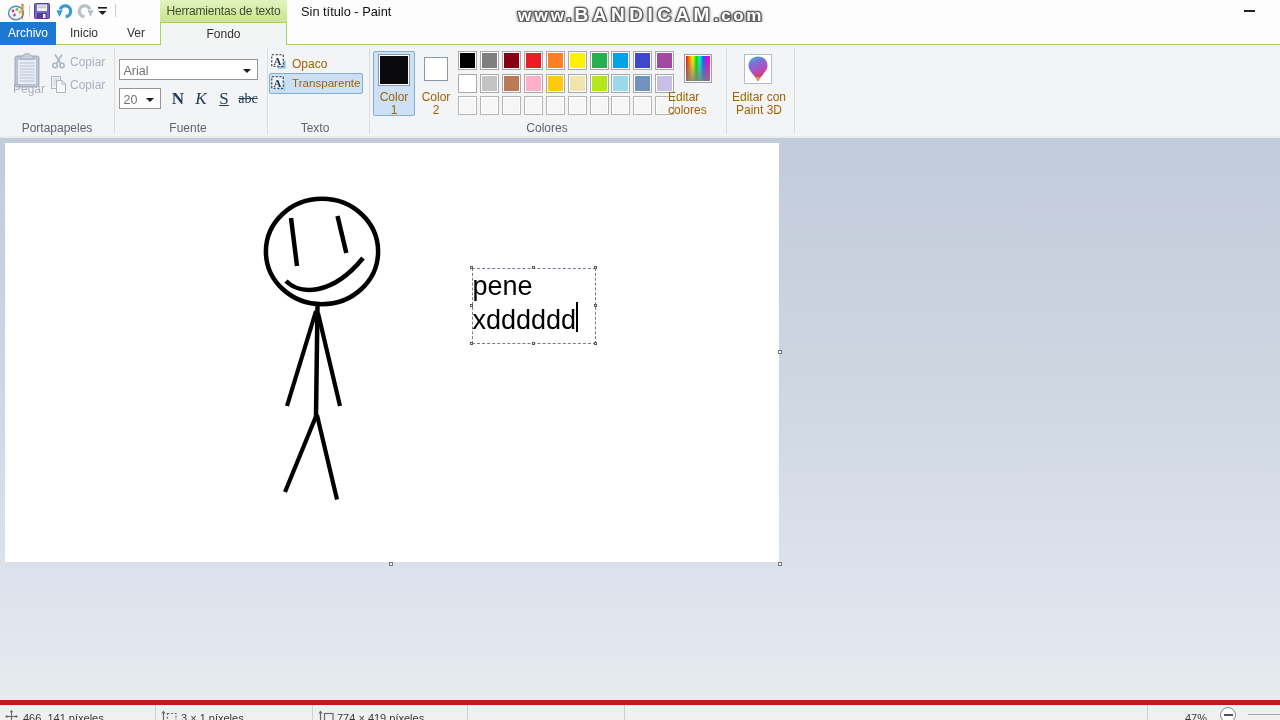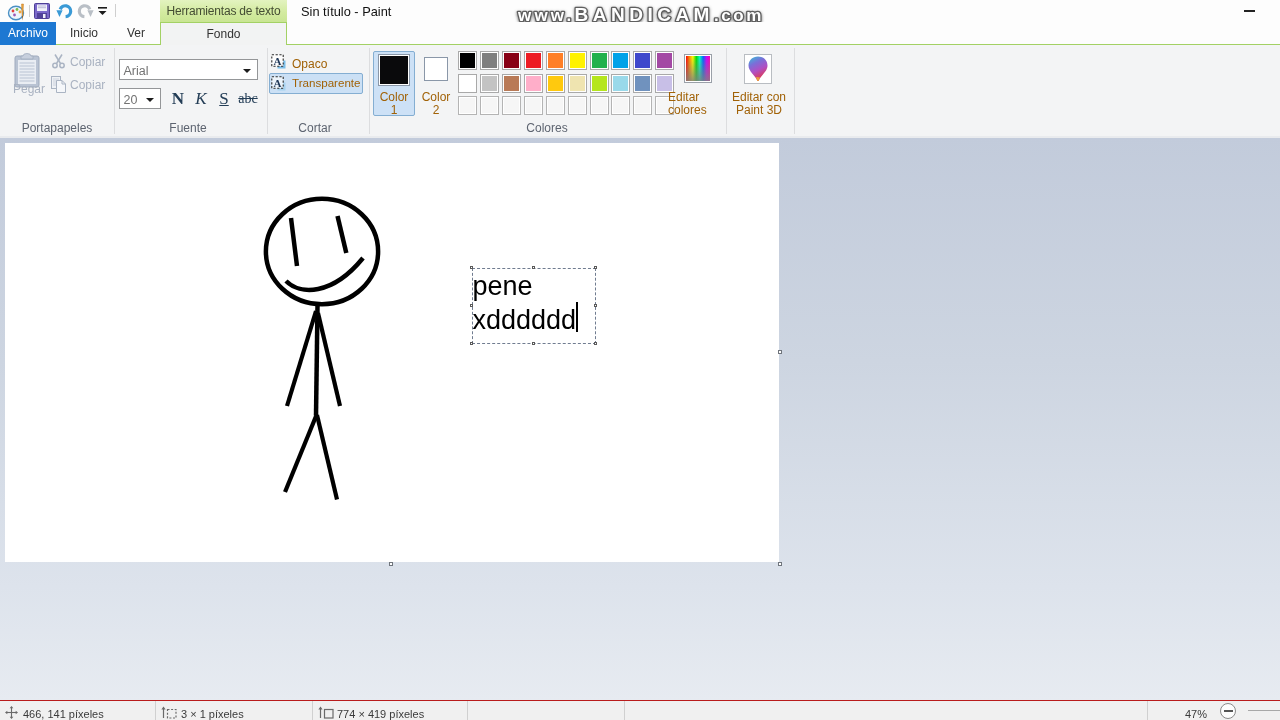--- a/index.html
+++ b/index.html
@@ -52,21 +52,21 @@
 
   
   #textbox { position:absolute; left:472px; top:132px; width:124px; height:76px;
     border:1px dashed #707c90; }
   .thandle { position:absolute; width:3px; height:3px; background:#fff; border:1px solid #5a5a5a; }
   #ptext { position:absolute; left:472.5px; top:134.4px; font-size:27px; line-height:33.9px; color:#000;
     letter-spacing:0px; white-space:pre; }
   #caret { position:absolute; left:576.3px; top:166.3px; width:2px; height:30px; background:#000; }
 
   
-  #statusbar { left:0; top:700px; width:1280px; height:20px; background:#f0f0f0; border-top:1px solid #b91c1c; }
+  #statusbar { left:0; top:700px; width:1280px; height:20px; background:#f0f0f0; border-top:5px solid #b91c1c; }
   .ssep { position:absolute; top:0px; width:1px; height:20px; background:#d0d0d0; }
   .stext { position:absolute; top:7px; font-size:11px; color:#3a3a3a; }
 </style>
 </head>
 <body>
 
 <div class="abs" id="titlebar"></div>
 
 <svg class="abs" style="left:0px; top:2px;" width="116" height="19" viewBox="0 0 116 19">
 
@@ -194,21 +194,21 @@
     <text x="6.6" y="10.5" font-family="Liberation Serif,serif" font-size="11" font-weight="bold" fill="#1d3556" text-anchor="middle">A</text>
   </svg>
   <div class="ribtxt" style="left:292px; top:12.5px;">Opaco</div>
   <div class="selbtn" style="left:269px; top:28px; width:94px; height:21px;"></div>
   <svg class="abs" style="left:271px; top:31px;" width="15" height="15" viewBox="0 0 15 15">
     <rect x="6.5" y="6.5" width="8" height="8" fill="#a6d2ef"></rect>
     <rect x="0.8" y="0.8" width="11.4" height="11.4" fill="#ecf4fb" stroke="#2e2e2e" stroke-width="1.1" stroke-dasharray="2.2 1.6"></rect>
     <text x="6.6" y="10.5" font-family="Liberation Serif,serif" font-size="11" font-weight="bold" fill="#1d3556" text-anchor="middle">A</text>
   </svg>
   <div class="ribtxt" style="left:292px; top:31.5px; font-size:11.6px;">Transparente</div>
-  <div class="glabel" style="left:215px;">Cortar</div>
+  <div class="glabel" style="left:215px;">Texto</div>
 
   <div class="selbtn" style="left:373px; top:6px; width:42px; height:65px; background:#cde1f6;"></div>
   <div class="swatchframe" style="left:378px; top:9px; width:32px; height:32px;"></div>
   <div class="abs" style="left:380px; top:11px; width:28px; height:28px; background:#0a0a0c;"></div>
   <div class="ribtxt" style="left:374px; top:46px; width:40px; text-align:center;">Color<br>1</div>
   <div class="swatchframe" style="left:424px; top:12px; width:24px; height:24px;"></div>
   <div class="ribtxt" style="left:416px; top:46px; width:40px; text-align:center;">Color<br>2</div>
 
   <div class="pal" style="left:458.4px; top:6.4px;">
       <div class="f" style="background:#000000;"></div>

